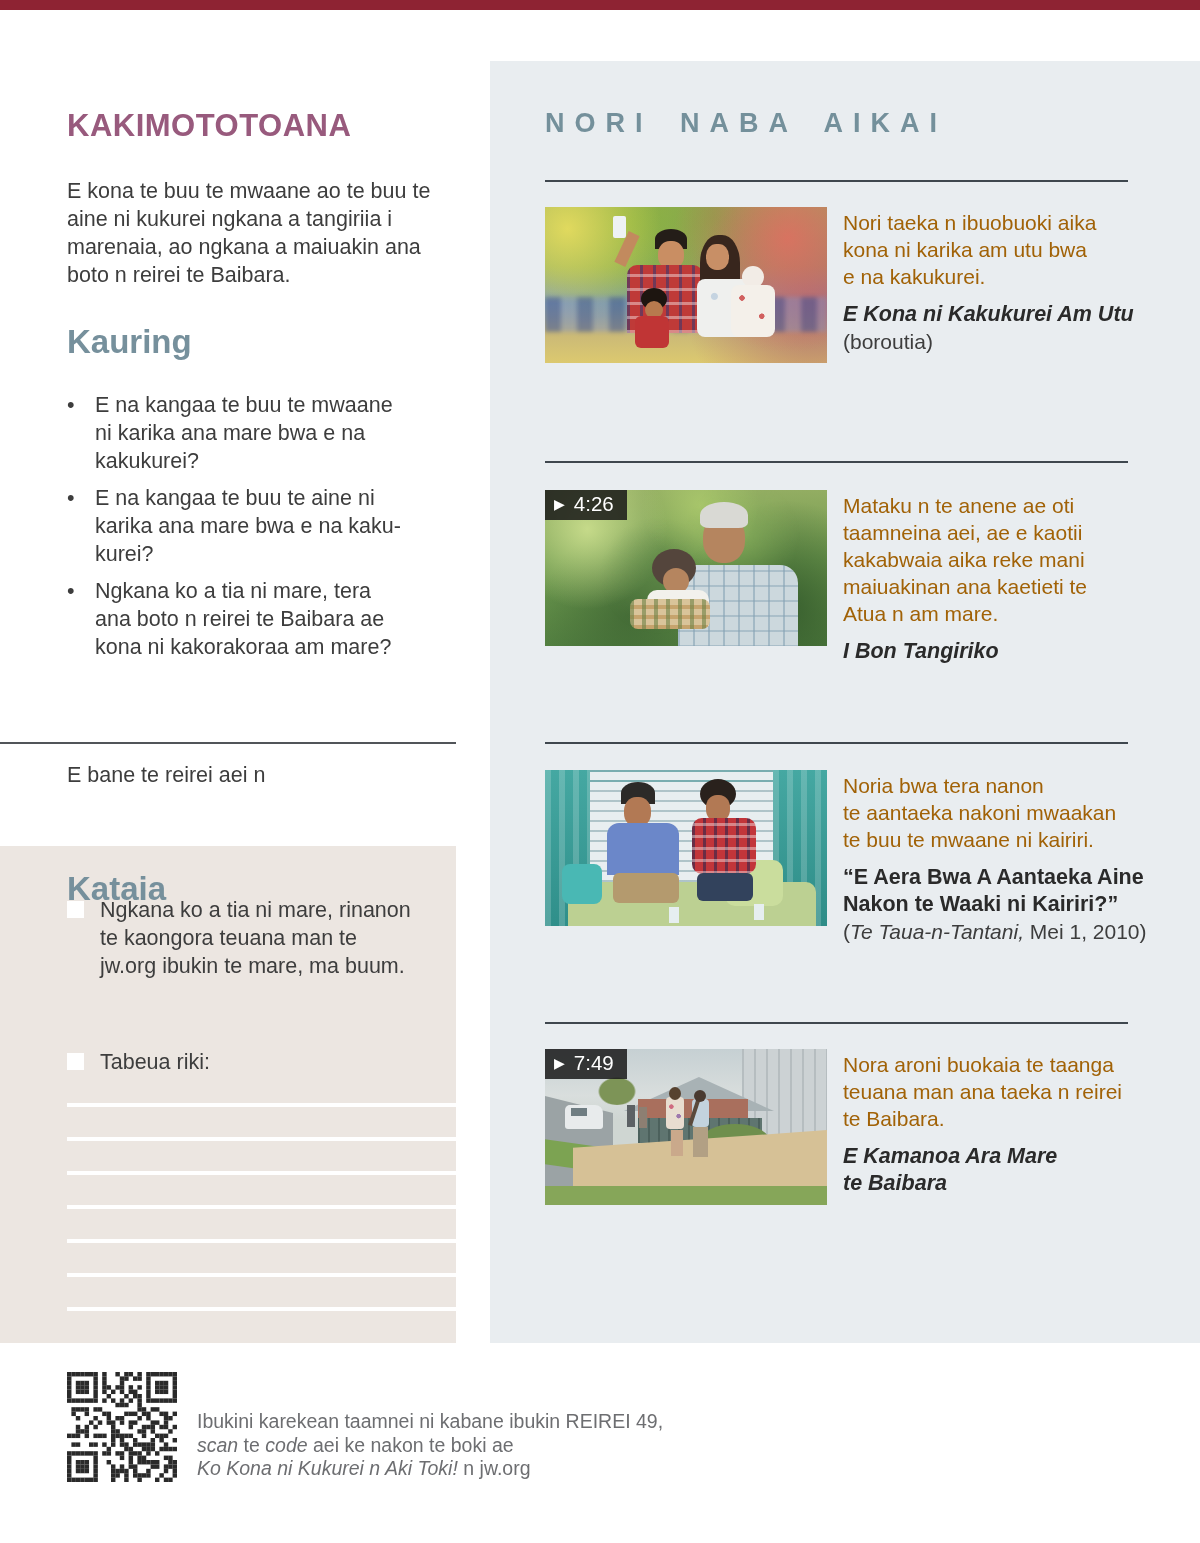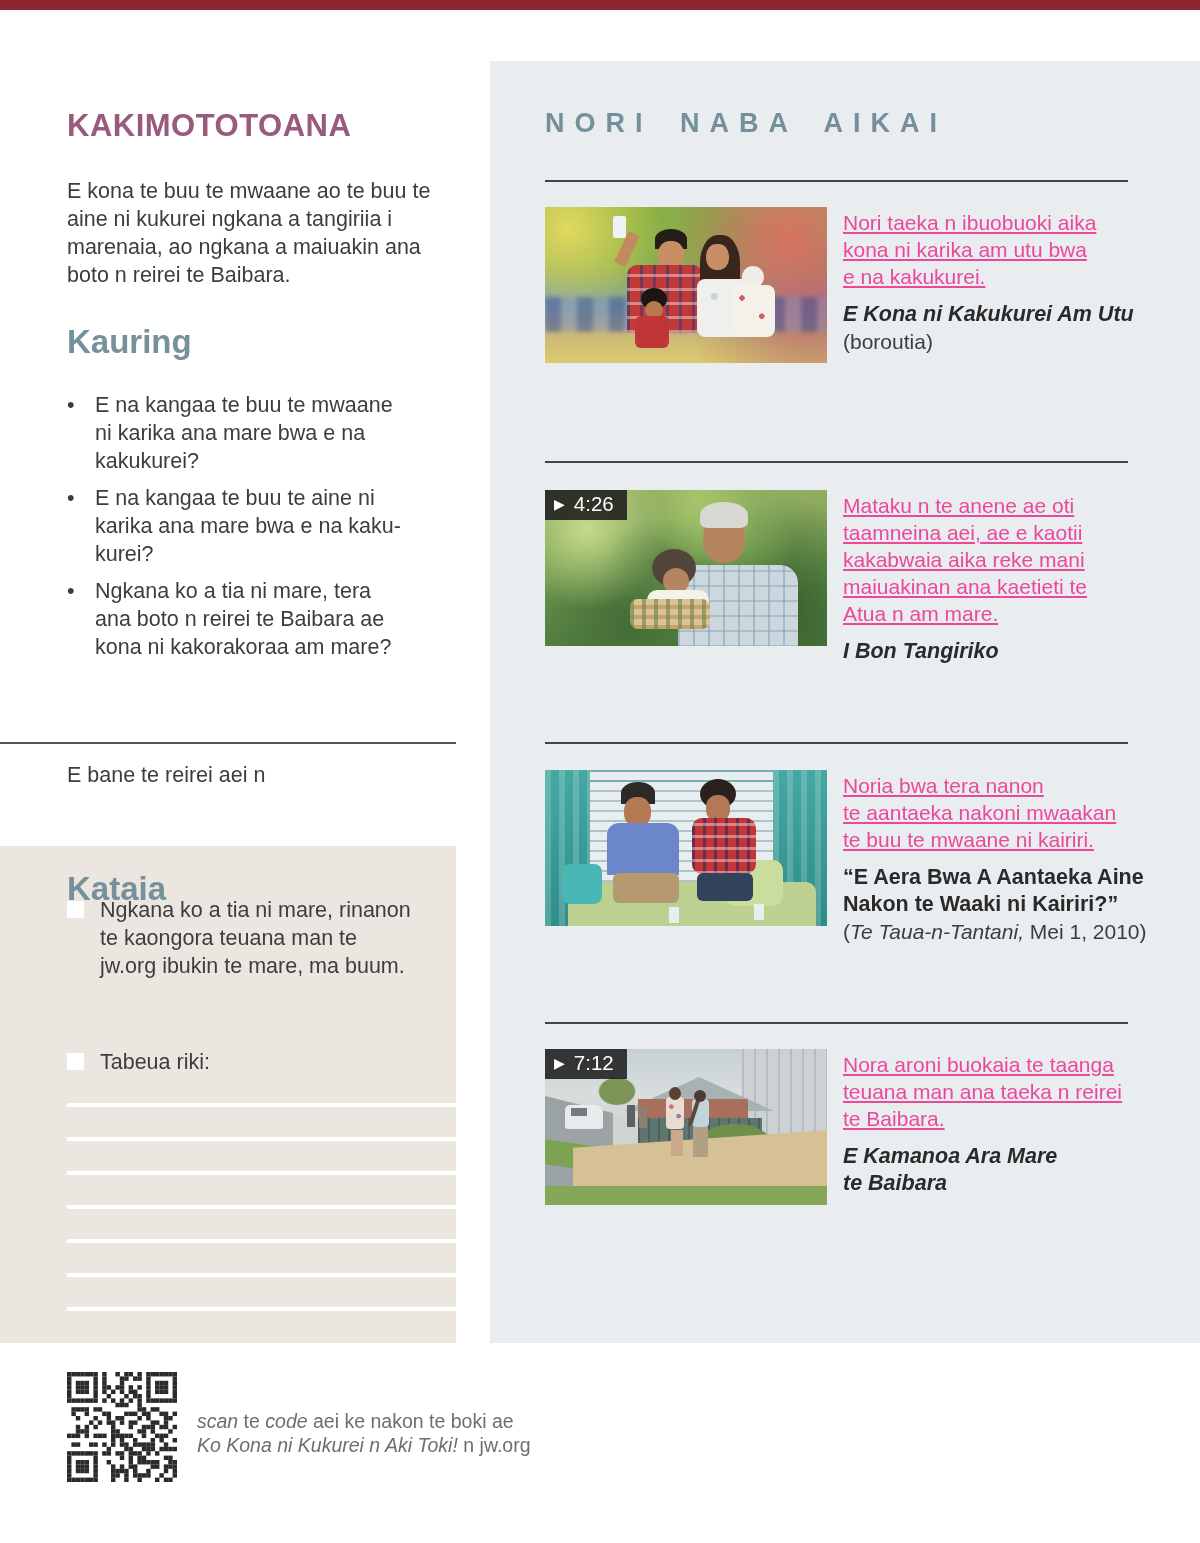--- a/index.html
+++ b/index.html
@@ -33,21 +33,21 @@
   .checkbox{width:17px;height:17px;background:#fff;margin-top:5px;}
   .check-text{margin-left:16px;font-size:21.5px;line-height:28px;}
   .wline{position:absolute;left:67px;width:389px;height:4px;background:#fff;}
 
   
   .see-also{left:545px;top:108px;font-size:27px;font-weight:bold;color:#74909b;
             letter-spacing:10px;word-spacing:10px;}
   .rule-item{width:583px;height:2px;background:#3f474e;left:545px;}
   .thumb{left:545px;width:282px;height:156px;overflow:hidden;background:#888;}
   .itext{left:843px;width:310px;}
-  .idesc{font-size:21px;line-height:27px;color:#ec4899;text-decoration:underline;}
+  .idesc{font-size:21px;line-height:27px;color:#a16207;}
   .ititle{margin-top:11px;font-size:21.5px;line-height:27px;font-weight:bold;color:#2a2a2a;}
   .italic{font-style:italic;}
   .isub{font-size:21px;line-height:27px;color:#3d3d3d;}
   .badge{position:absolute;left:0;top:0;background:rgba(25,25,25,.85);color:#fff;
          display:flex;align-items:center;gap:9px;padding:2px 13px 4px 9px;font-size:20.5px;}
   .play{font-size:14px;line-height:1;}
 
   
   .qr{left:67px;top:1372px;width:110px;height:110px;}
   .qr svg{display:block;}
@@ -319,21 +319,21 @@
       <div class="t4-p2"></div>
     <div class="t4-m-shirt"></div>
       <div class="t4-m-strap"></div>
       <div class="t4-m-head"></div>
       <div class="t4-m-pants"></div>
     <div class="t4-w-dress"></div>
       <div class="t4-w-head"></div>
       <div class="t4-w-legs"></div>
     <div class="badge">
       <span class="play">▶</span>
-      <span>7:12</span>
+      <span>7:49</span>
     </div>
   </div>
   <div class="abs itext" style="top:1051px;">
     <div class="idesc ml">Nora aroni buokaia te taanga
 teuana man ana taeka n reirei
 te Baibara.</div>
     <div class="ititle italic ml">E Kamanoa Ara Mare
 te Baibara</div>
   </div>
 
@@ -634,17 +634,18 @@
         <rect x="105.60" y="101.20" width="4.45" height="4.45" fill="#2a2a2a"></rect>
         <rect x="44.00" y="105.60" width="4.45" height="4.45" fill="#2a2a2a"></rect>
         <rect x="57.20" y="105.60" width="4.45" height="4.45" fill="#2a2a2a"></rect>
         <rect x="70.40" y="105.60" width="4.45" height="4.45" fill="#2a2a2a"></rect>
         <rect x="88.00" y="105.60" width="4.45" height="4.45" fill="#2a2a2a"></rect>
         <rect x="96.80" y="105.60" width="4.45" height="4.45" fill="#2a2a2a"></rect>
         <rect x="101.20" y="105.60" width="4.45" height="4.45" fill="#2a2a2a"></rect>
       </svg>
     </div>
   <div class="abs foot-text">
+    <div>Ibukini karekean taamnei ni kabane ibukin REIREI 49,</div>
     <div><span class="italic">scan</span><span> te </span><span class="italic">code</span><span> aei ke nakon te boki ae</span></div>
     <div><span class="italic">Ko Kona ni Kukurei n Aki Toki!</span><span> n jw.org</span></div>
   </div>
 
 </div>
 
 </body></html>

